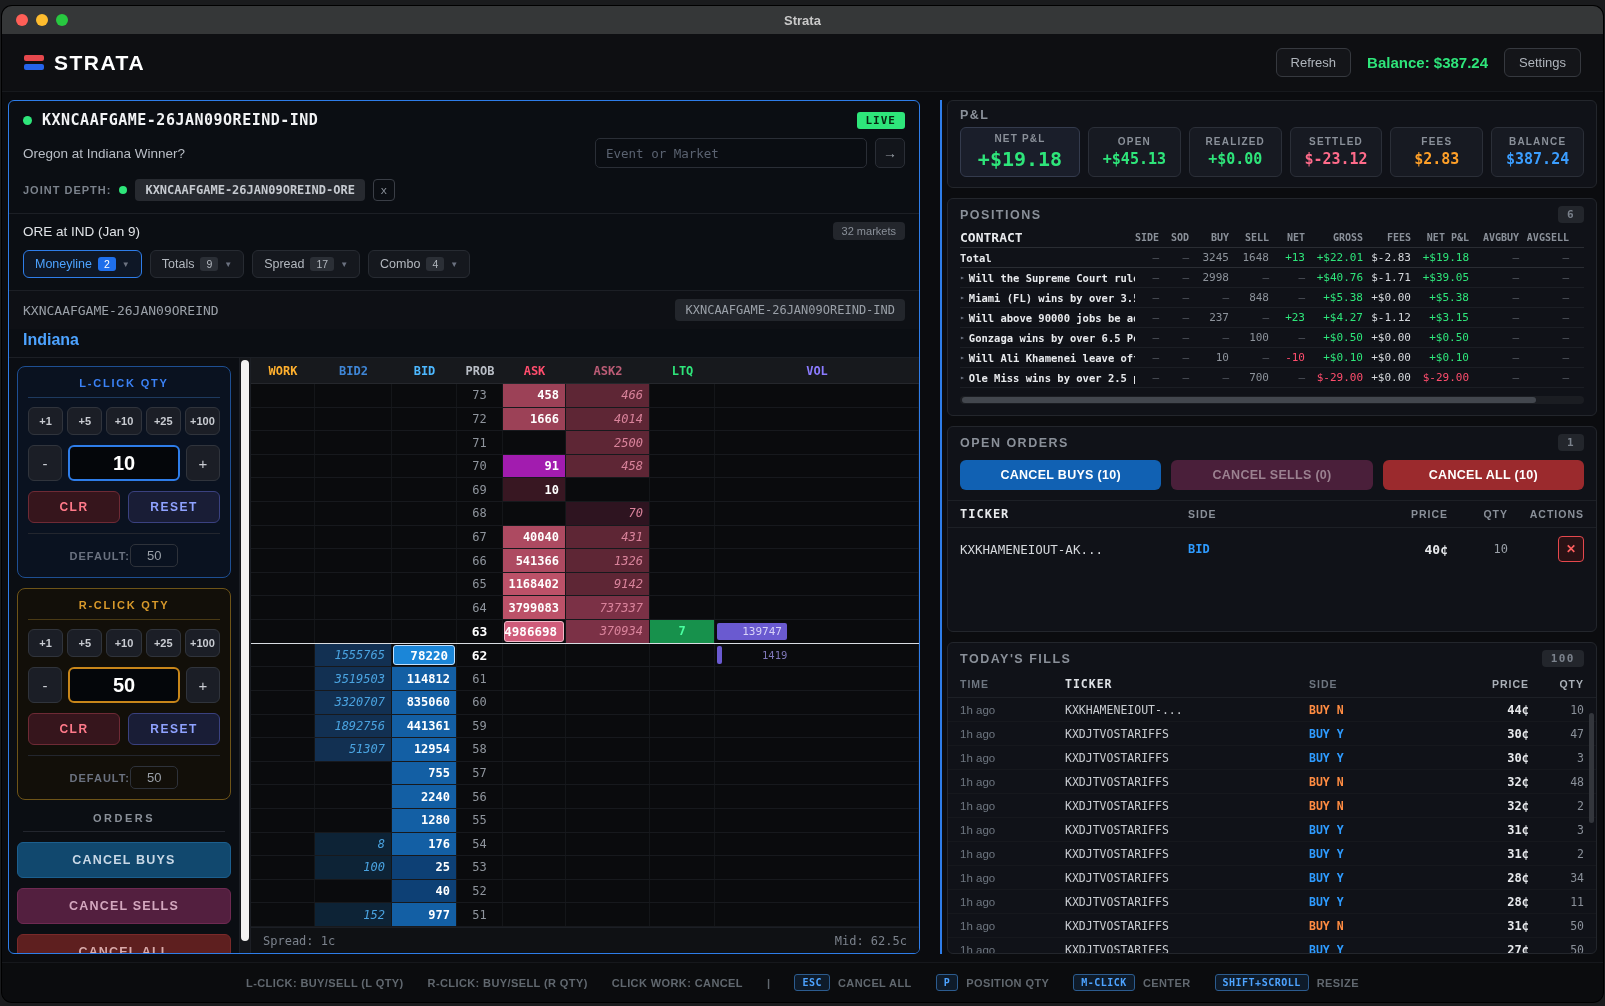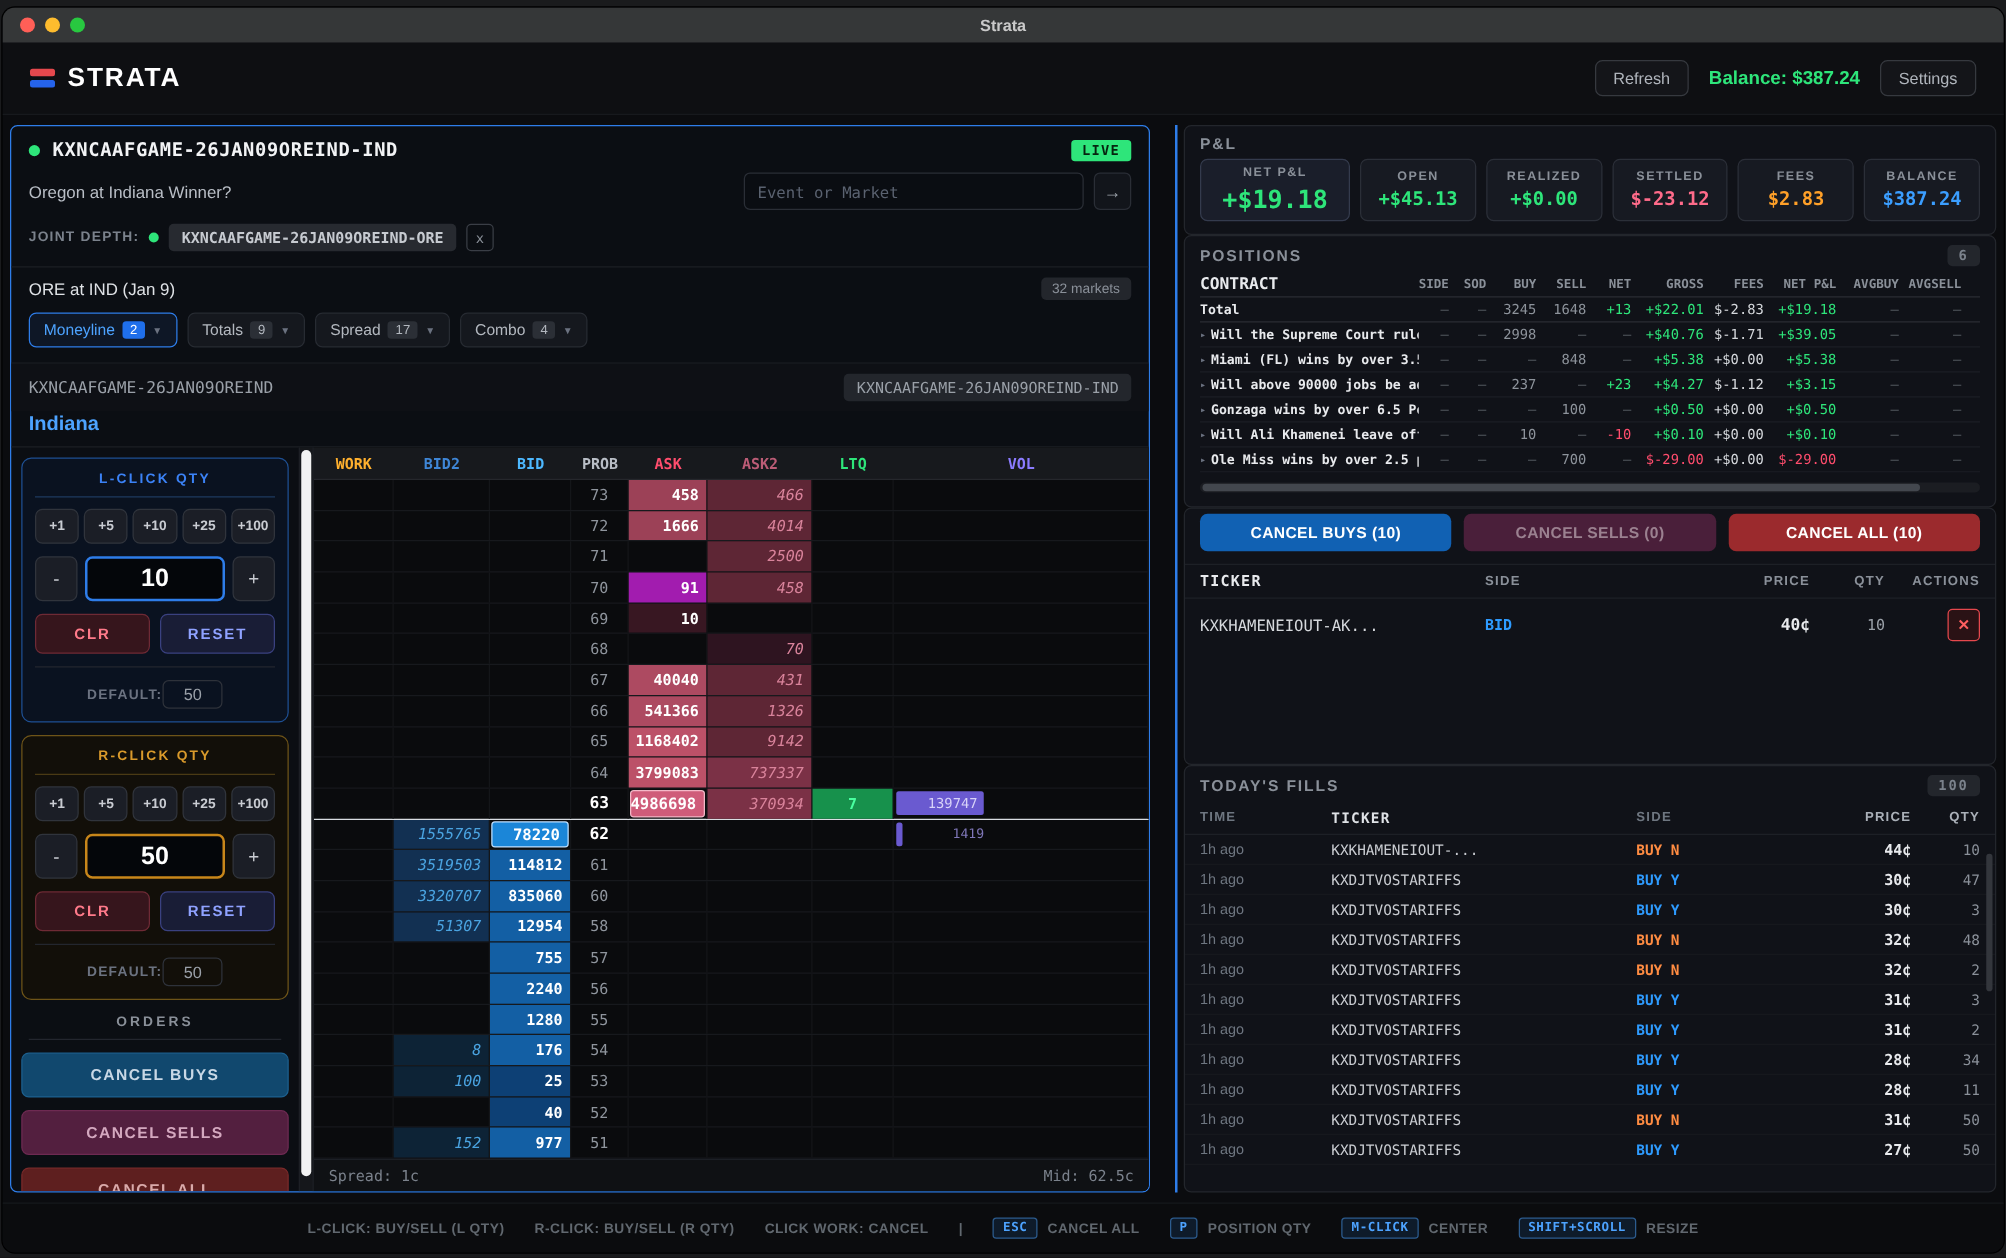--- a/index.html
+++ b/index.html
@@ -150,21 +150,21 @@
   .vol-wrap { position:absolute; inset:0; display:flex; align-items:center; padding-left:2px; }
   .vol-bar { height:78%; background:#6a5ad0; border-radius:2px; display:flex; align-items:center;
              justify-content:flex-end; color:#d8d3f8; font-size:11px; padding-right:5px; overflow:hidden; }
   .vol-txt { color:#7f77b8; font-size:10.5px; margin-left:40px; }
   .lad-status { height:26px; flex:none; display:flex; align-items:center; justify-content:space-between;
                 background:#0f1114; border-top:1px solid #1c1f25; padding:0 12px;
                 font-family:"DejaVu Sans Mono",monospace; font-size:12px; color:#7b828c; }
 
   
   .right-panel { flex:1; margin-left:12px; border-left:2px solid #2e7de9; padding-left:5px;
-                 display:flex; flex-direction:column; min-width:0; }
+                 display:flex; flex-direction:column; gap:10px; min-width:0; }
   .section { background:#101218; border:1px solid #23262c; border-radius:6px; overflow:hidden;
              display:flex; flex-direction:column; }
   .sec-head { display:flex; align-items:center; padding:7px 12px 5px; color:#8a9099;
               font-weight:700; font-size:12.5px; letter-spacing:1.5px; flex:none; }
   .sec-badge { margin-left:auto; background:#23262c; color:#7b828c; font-size:11px;
                padding:2px 9px; border-radius:4px; font-family:"DejaVu Sans Mono",monospace; }
   .sec-pnl { height:88px; flex:none; }
   .sec-positions { height:218px; flex:none; }
   .sec-orders { height:206px; flex:none; }
   .sec-fills { flex:1; position:relative; }
@@ -635,20 +635,36 @@
                   <div class="probtxt">60</div>
                 </div>
                 <div class="lcell" style="width: 63px;"></div>
                 <div class="lcell" style="width: 84px;"></div>
                 <div class="lcell" style="width: 65px;"></div>
                 <div class="lcell" style="flex: 1 1 0%;"></div>
               </div>
               <div class="lrow">
                 <div class="lcell" style="width: 64px;"></div>
                 <div class="lcell" style="width: 77px;">
+                  <div class="fill it" style="background: rgb(18, 48, 82); color: rgb(74, 163, 224);">1892756</div>
+                </div>
+                <div class="lcell" style="width: 65px;">
+                  <div class="fill" style="background: rgb(19, 95, 164);">441361</div>
+                </div>
+                <div class="lcell" style="width: 46px;">
+                  <div class="probtxt">59</div>
+                </div>
+                <div class="lcell" style="width: 63px;"></div>
+                <div class="lcell" style="width: 84px;"></div>
+                <div class="lcell" style="width: 65px;"></div>
+                <div class="lcell" style="flex: 1 1 0%;"></div>
+              </div>
+              <div class="lrow">
+                <div class="lcell" style="width: 64px;"></div>
+                <div class="lcell" style="width: 77px;">
                   <div class="fill it" style="background: rgb(18, 48, 82); color: rgb(74, 163, 224);">51307</div>
                 </div>
                 <div class="lcell" style="width: 65px;">
                   <div class="fill" style="background: rgb(19, 95, 164);">12954</div>
                 </div>
                 <div class="lcell" style="width: 46px;">
                   <div class="probtxt">58</div>
                 </div>
                 <div class="lcell" style="width: 63px;"></div>
                 <div class="lcell" style="width: 84px;"></div>
@@ -933,20 +949,24 @@
               <div class="pc pc-avgbuy v-dim">–</div>
               <div class="pc pc-avgsell v-dim">–</div>
             </div>
           </div>
         <div class="pos-hscroll">
           <div class="pos-hthumb"></div>
         </div>
       </div>
 
       <div class="section sec-orders">
+        <div class="sec-head">
+          <span>OPEN ORDERS</span>
+          <span class="sec-badge">1</span>
+        </div>
         <div class="oo-btns">
           <div class="oo-btn oo-buys">CANCEL BUYS (10)</div>
           <div class="oo-btn oo-sells">CANCEL SELLS (0)</div>
           <div class="oo-btn oo-all">CANCEL ALL (10)</div>
         </div>
         <div class="oo-headrow" id="oo-head">
             <div class="oc oc-ticker">TICKER</div>
             <div class="oc oc-side">SIDE</div>
             <div class="oc oc-price">PRICE</div>
             <div class="oc oc-qty">QTY</div>

